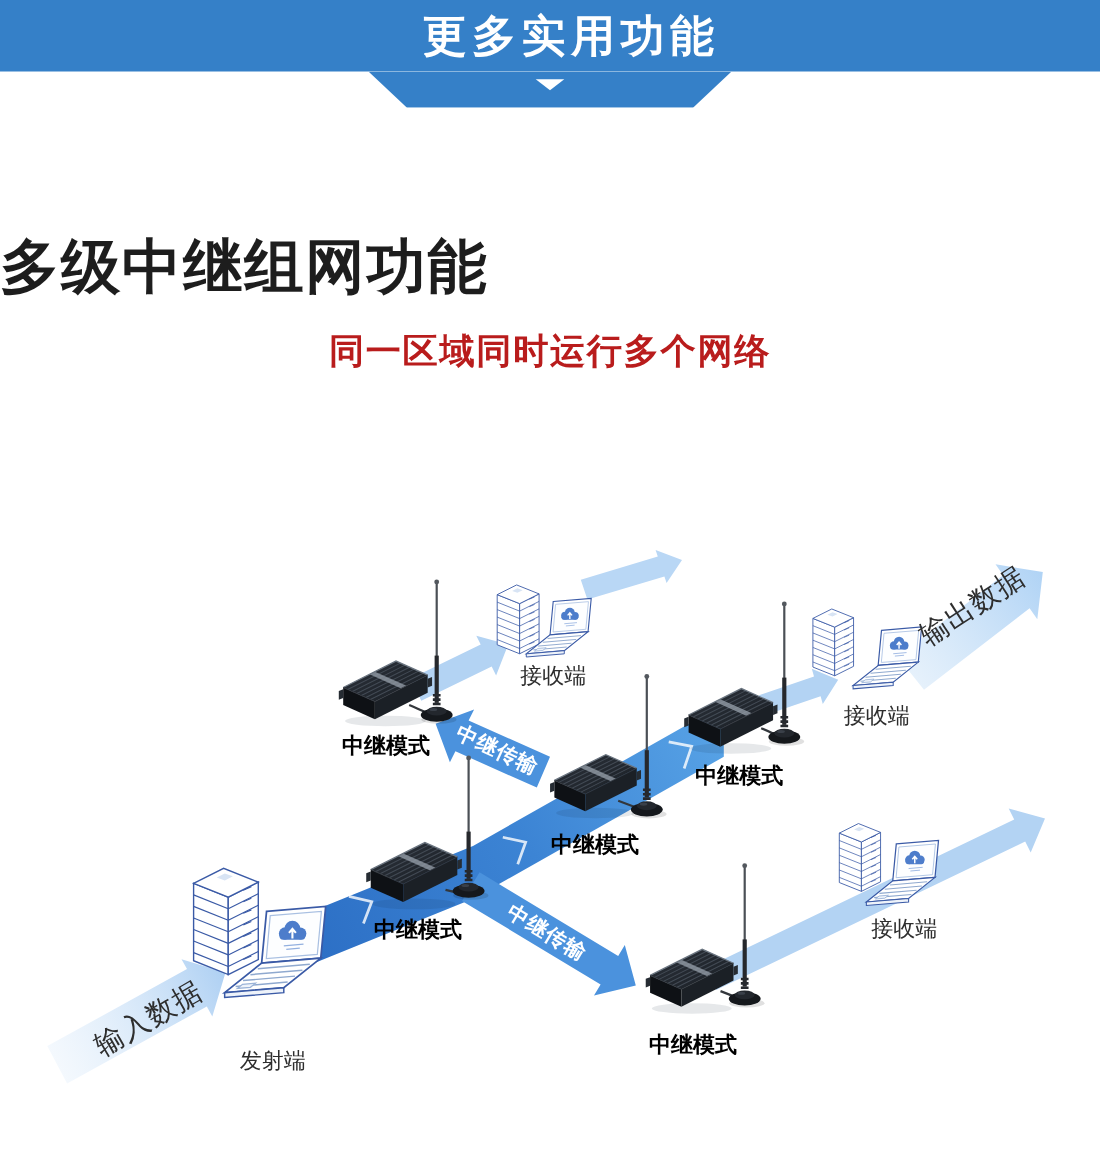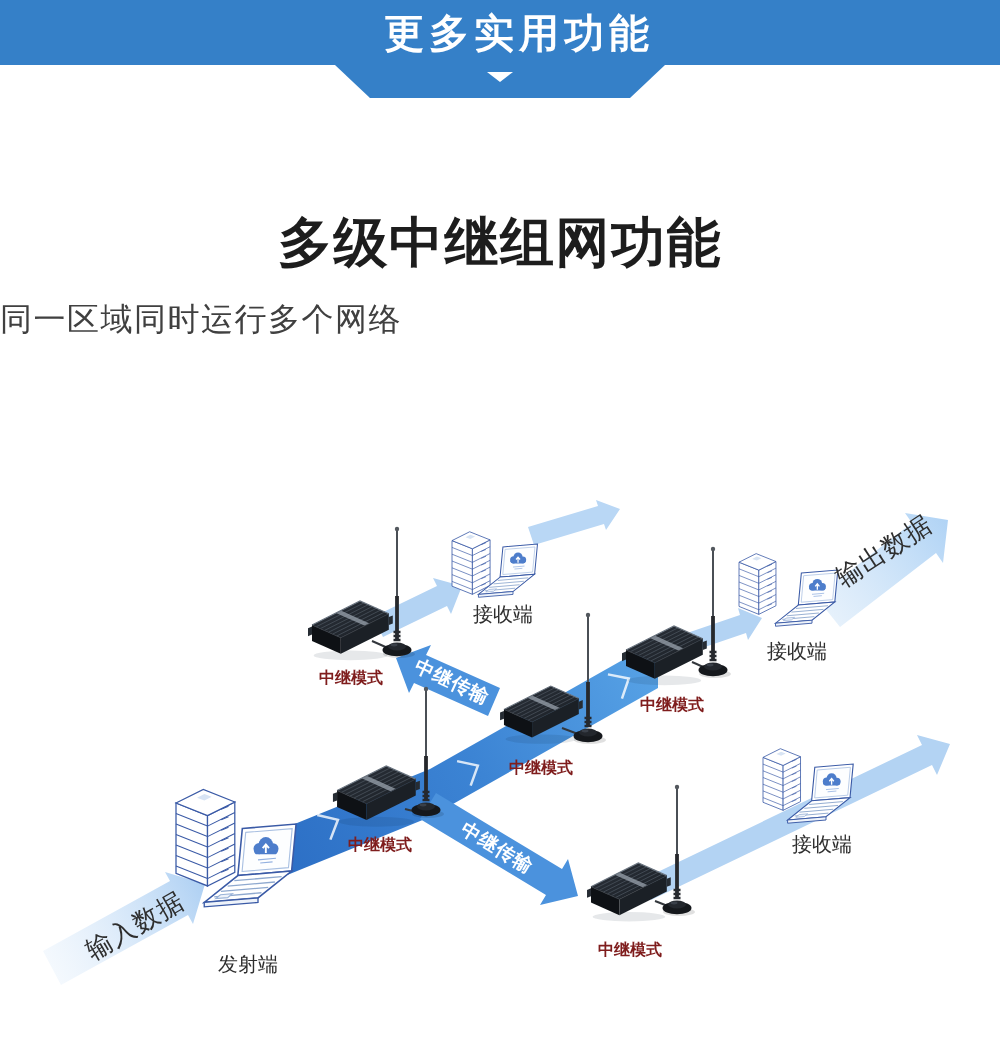--- a/index.html
+++ b/index.html
@@ -8,29 +8,29 @@
   
   .banner-bar{position:absolute;left:0;top:0;width:1000px;height:65px;background:#3580c8;}
   .banner-title{position:absolute;left:0;top:0;width:100%;height:65px;line-height:66px;
         text-align:center;color:#fff;font-size:40px;font-weight:700;letter-spacing:5px;margin-left:19px;}
   .banner-notch{position:absolute;left:335px;top:65px;width:330px;height:33px;background:#3580c8;
         clip-path:polygon(0 0,100% 0,89.4% 100%,10.6% 100%);}
   .banner-tri{position:absolute;left:487px;top:72px;width:0;height:0;
         border-left:13px solid transparent;border-right:13px solid transparent;
         border-top:10px solid #ffffff;}
   
-  .heading{position:absolute;left:0;top:207px;width:100%;text-align:center;
+  .heading{position:absolute;left:0;top:207px;width:100%;text-align:left;
         color:#1d1d1d;font-size:54px;font-weight:700;letter-spacing:1.5px;}
-  .sub{position:absolute;left:0;width:100%;color:#404040;
-        font-size:32px;font-weight:400;letter-spacing:1.5px;}
+  .sub{position:absolute;left:0;width:100%;text-align:center;color:#b91c1c;
+        font-size:32px;font-weight:700;letter-spacing:1.5px;}
   .sub1{top:298px;} .sub2{top:359px;}
   
   .diagram-svg{position:absolute;left:0;top:0;width:1000px;height:1047px;}
   .lbl{position:absolute;white-space:nowrap;transform:translate(-50%,-50%);}
-  .lbl.blue{color:#7f1d1d;font-size:16px;font-weight:700;}
+  .lbl.blue{color:#000000;font-size:20px;font-weight:700;}
   .lbl.dark{color:#2e2e2e;font-size:20px;font-weight:400;}
   .lbl.white{color:#ffffff;font-size:19px;font-weight:700;letter-spacing:1px;}
   .lbl.big{color:#2e2e2e;font-size:26px;font-weight:500;letter-spacing:1px;}
 </style>
 </head>
 <body>
 
 <div class="page">
 
   <header>

